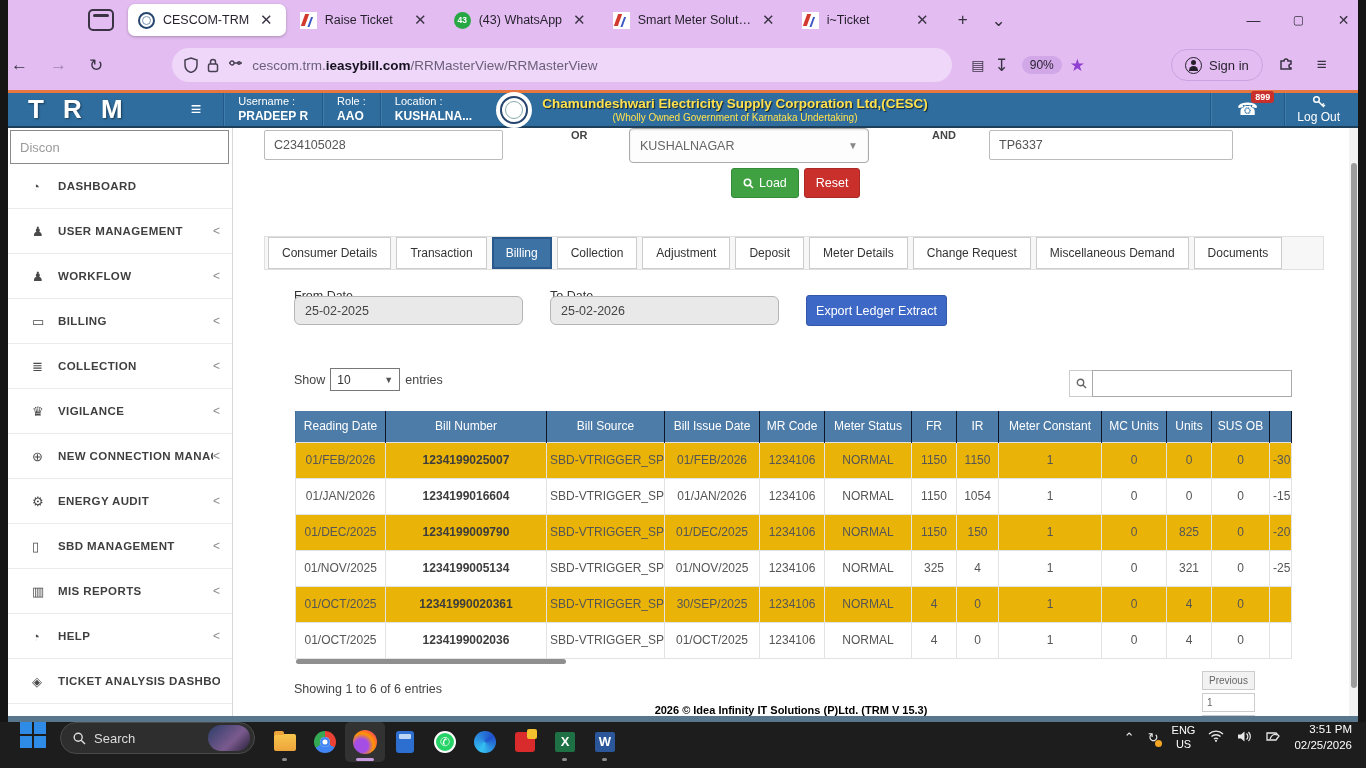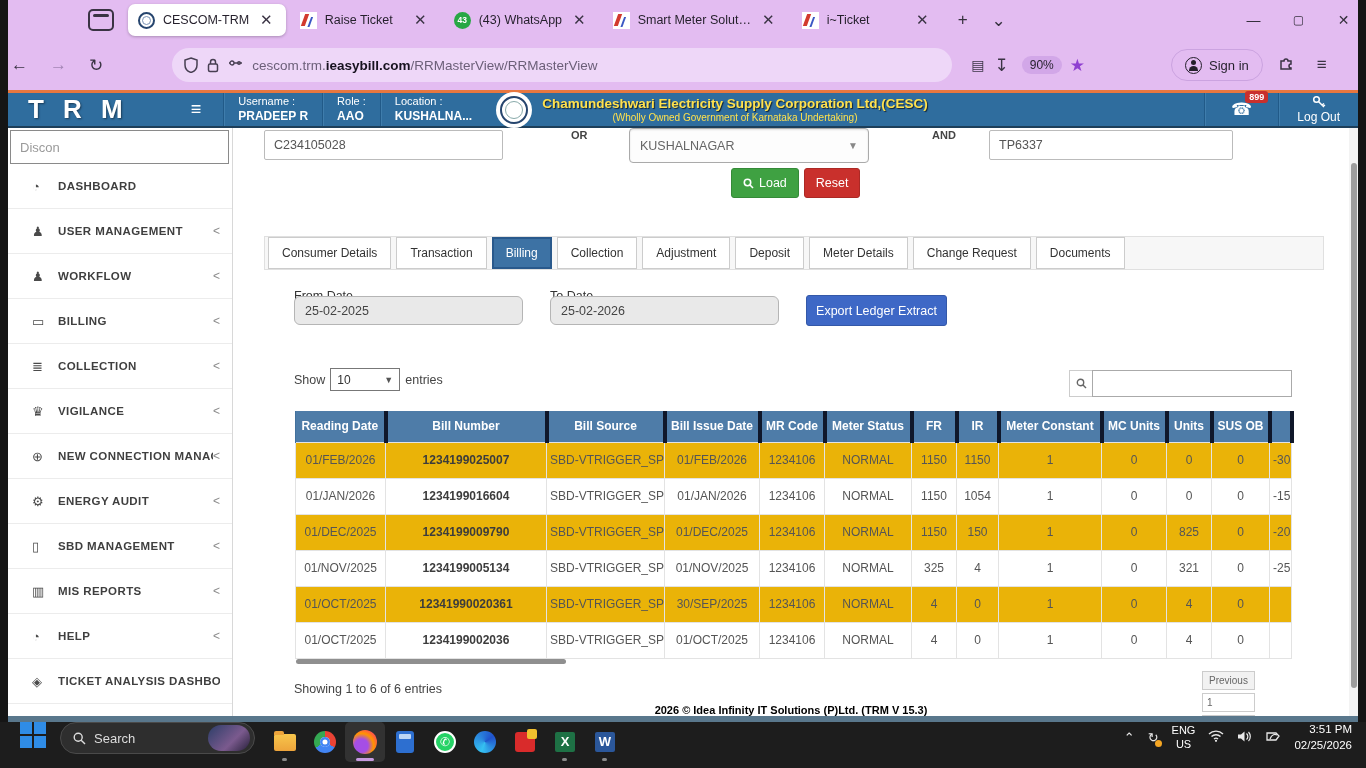--- a/index.html
+++ b/index.html
@@ -47,21 +47,21 @@
   .hblock { padding:0 14px; font-size:11px; line-height:1.25; white-space:nowrap; }
   .hblock b { font-size:12px; }
   .clogo { width:36px; height:36px; background:#fff; border-radius:50%; margin:0 10px; position:relative; flex:none; }
   .clogo::after { content:""; position:absolute; inset:4px; border:2px solid #26456e; border-radius:50%; }
   .clogo::before { content:""; position:absolute; inset:9px; border:1px solid #8aa; border-radius:50%; }
   #company { text-align:center; line-height:1.15; margin-right:auto; }
   #company .cname { color:#ffe14d; font-weight:bold; font-size:13.5px; text-shadow:1px 1px 1px #123; }
   #company .csub { color:#ffe14d; font-size:10px; }
   .phonewrap { position:relative; padding:0 26px; font-size:17px; }
   .phonebadge { position:absolute; top:-8px; right:10px; background:#c9302c; color:#fff; font-size:9px; padding:1px 4px; border-radius:3px; font-weight:bold; }
-  #logout { display:flex; flex-direction:column; align-items:center; font-size:12px; padding:0 26px 0 18px; gap:1px; }
+  #logout { display:flex; flex-direction:column; align-items:center; font-size:12px; padding:0 26px 0 12px; gap:1px; }
 
   
   #leftedge,#rightedge { position:absolute; top:0; width:8px; height:722px; background:#151515; z-index:40; }
   #leftedge { left:0; } #rightedge { left:1358px; }
   #bodyrow { position:absolute; left:8px; top:128px; width:1350px; height:594px; background:#fff; }
 
   #sidebar { position:absolute; left:0; top:0; width:225px; height:594px; background:#fff; border-right:1px solid #d8d8d8; }
   #sb-search { margin:2px 2px 0 2px; width:219px; height:34px; border:1px solid #8a8a8a; padding:0 9px; font-size:13px; color:#9a9a9a; font-family:"Liberation Sans",sans-serif; background:#fff; }
   .sbitem { height:45px; display:flex; align-items:center; padding:0 12px 0 24px; border-bottom:1px solid #ececec; }
   .sbicon { width:26px; font-size:13px; color:#4a4a4a; flex:none; }
@@ -89,21 +89,21 @@
   #exportbtn { position:absolute; left:572px; top:167px; width:141px; height:31px; background:#3e68c6; border:1px solid #3458a8; border-radius:3px; color:#fff; font-size:12.5px; display:flex; align-items:center; justify-content:center; }
 
   #showrow { position:absolute; left:60px; top:240px; display:flex; align-items:center; font-size:12.5px; color:#444; }
   #pagesize { width:70px; height:23px; border:1px solid #777; display:flex; align-items:center; padding:0 6px; font-size:12px; color:#333; margin:0 5px; background:#fff; }
   #pagesize .caret { margin-left:auto; font-size:9px; color:#555; }
   #tblsearch { position:absolute; left:835px; top:242px; display:flex; }
   #tblsearch .sicbox { width:23px; height:27px; border:1px solid #ccc; border-right:none; display:flex; align-items:center; justify-content:center; background:#fff; }
   #tblsearch input { width:200px; height:27px; border:1px solid #aaa; font-size:12px; padding:0 6px; font-family:"Liberation Sans",sans-serif; }
 
   #btable { position:absolute; left:61px; top:283px; width:996px; border-collapse:collapse; table-layout:fixed; }
-  #btable th { background:#4e7ca8; color:#fff; font-size:12px; font-weight:bold; height:31px; border-right:4px solid #0f172a; border-left:1px solid #42719d; padding:0 3px; overflow:hidden; white-space:nowrap; }
+  #btable th { background:#4e7ca8; color:#fff; font-size:12px; font-weight:normal; height:31px; border-right:1px solid #0f172a; border-left:1px solid #42719d; padding:0 3px; overflow:hidden; white-space:nowrap; }
   #btable td { height:36px; font-size:12px; color:#555; text-align:center; border:1px solid #e3e3e3; overflow:hidden; white-space:nowrap; padding:0 3px; background:#fff; }
   #btable tr.odd td { background:#eab308; }
   #btable td.bold { font-weight:bold; color:#3c3c3c; }
   #hscroll { position:absolute; left:62px; top:531px; width:270px; height:5px; background:#8f8f8f; border-radius:3px; }
 
   #showing { position:absolute; left:60px; top:554px; font-size:12.5px; color:#444; }
   #pager { position:absolute; left:968px; top:543px; display:flex; gap:3px;flex-direction:column; }
   .pbtn { border:1px solid #ccc; background:#f2f2f2; color:#666; font-size:10px; padding:3px 6px; }
   .pbtn.cur { background:#fff; padding:3px 4px; }
 
@@ -362,20 +362,21 @@
 
       <div id="tabstrip">
           <div class="ptab">Consumer Details</div>
           <div class="ptab">Transaction</div>
           <div class="ptab active">Billing</div>
           <div class="ptab">Collection</div>
           <div class="ptab">Adjustment</div>
           <div class="ptab">Deposit</div>
           <div class="ptab">Meter Details</div>
           <div class="ptab">Change Request</div>
+          <div class="ptab">Miscellaneous Demand</div>
           <div class="ptab">Documents</div>
         </div>
 
       <span class="dlabel" style="left:60px;">From Date</span>
       <span class="dlabel" style="left:316px;">To Date</span>
       <input class="dinput" style="left: 60px;" value="25-02-2025">
       <input class="dinput" style="left: 316px;" value="25-02-2026">
       <div id="exportbtn">Export Ledger Extract</div>
 
       <div id="showrow">

